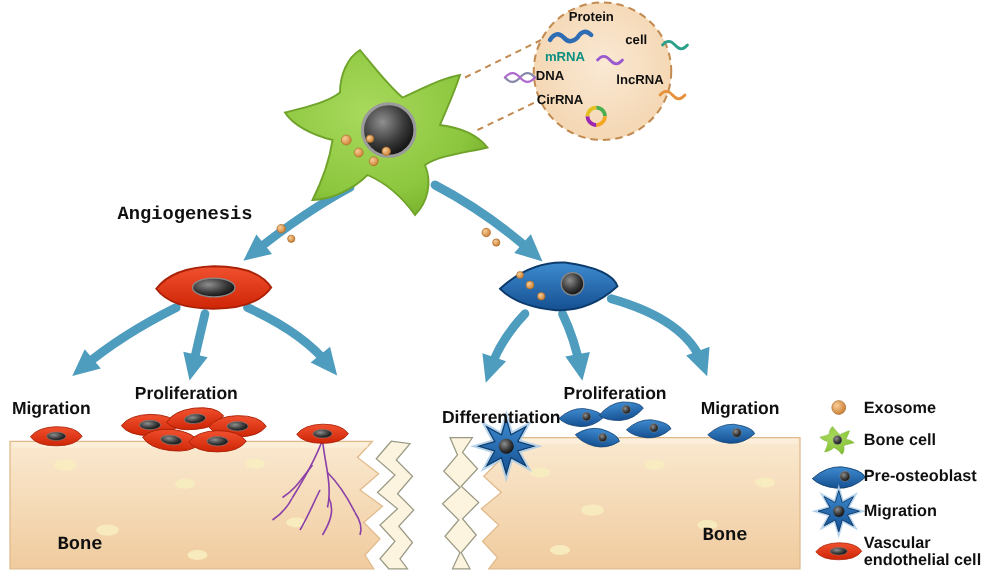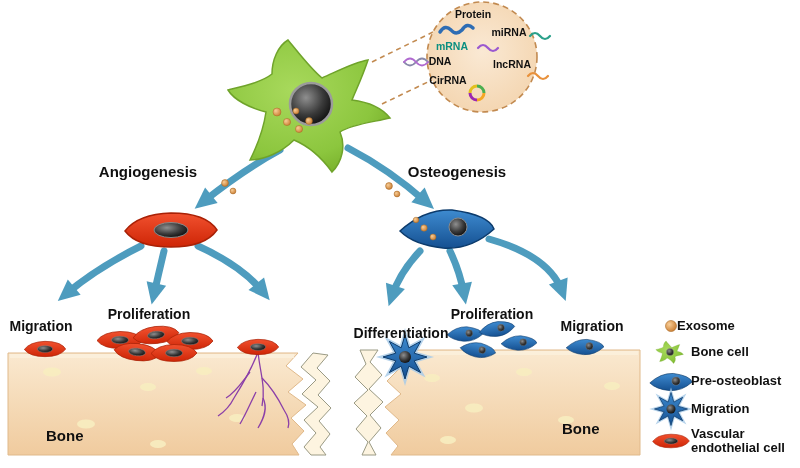--- a/index.html
+++ b/index.html
@@ -1,21 +1,21 @@
 <!DOCTYPE html>
 <html><head>
 <meta charset="utf-8">
 <style>
   html,body{margin:0;padding:0;background:#ffffff;}
   .stage{position:relative;width:800px;height:468px;background:#ffffff;overflow:hidden;
          font-family:"Liberation Sans",sans-serif;}
   .art{position:absolute;left:0;top:0;}
   .lbl{position:absolute;font-weight:700;color:#101010;white-space:nowrap;line-height:1.1;}
   .ctr{transform:translateX(-50%);}
-  .fs15{font-size:15px;}
+  .fs15{font-size:15px;font-family:Liberation Mono, monospace;}
   .fs14{font-size:14px;}
   .fs13{font-size:13px;}
   .fs10{font-size:10.5px;}
   .teal{color:#0B8F80;}
 </style>
 </head>
 <body>
 
 <div class="stage">
 
@@ -186,38 +186,37 @@
   <g>
     <circle cx="671" cy="326" r="5.5" fill="url(#gradExo)" stroke="#A96A25" stroke-width="0.6"></circle>
     <use href="#g-stemcell" xlink:href="#g-stemcell" transform="translate(617.13,334.32) scale(0.17)"></use>
     <use href="#g-bluecell" xlink:href="#g-bluecell" transform="translate(469.85,278.95) scale(0.45)"></use>
     <use href="#g-osteoblast" xlink:href="#g-osteoblast" transform="translate(367.25,141.25) scale(0.75)"></use>
     <use href="#g-redcell" xlink:href="#g-redcell" transform="translate(602.6,349) scale(0.4)"></use>
   </g>
 </svg>
 
 <div class="lbl fs10 ctr" style="left:473px;top:9px">Protein</div>
-<div class="lbl fs10 ctr" style="left:509px;top:27px">miRNA</div>
+<div class="lbl fs10 ctr" style="left:509px;top:27px">cell</div>
 <div class="lbl fs10 ctr teal" style="left:452px;top:41px">mRNA</div>
 <div class="lbl fs10 ctr" style="left:440px;top:56px">DNA</div>
 <div class="lbl fs10 ctr" style="left:512px;top:59px">lncRNA</div>
 <div class="lbl fs10 ctr" style="left:448px;top:75px">CirRNA</div>
 
 <div class="lbl fs15 ctr" style="left:148px;top:164px">Angiogenesis</div>
-<div class="lbl fs15 ctr" style="left:457px;top:164px">Osteogenesis</div>
 
 <div class="lbl fs14 ctr" style="left:41px;top:319px">Migration</div>
 <div class="lbl fs14 ctr" style="left:149px;top:307px">Proliferation</div>
 <div class="lbl fs14 ctr" style="left:401px;top:326px">Differentiation</div>
 <div class="lbl fs14 ctr" style="left:492px;top:307px">Proliferation</div>
 <div class="lbl fs14 ctr" style="left:592px;top:319px">Migration</div>
 
 <div class="lbl fs15" style="left:46px;top:428px">Bone</div>
 <div class="lbl fs15" style="left:562px;top:421px">Bone</div>
 
-<div class="lbl fs13" style="left:677px;top:319px">Exosome</div>
+<div class="lbl fs13" style="left:691px;top:319px">Exosome</div>
 <div class="lbl fs13" style="left:691px;top:345px">Bone cell</div>
 <div class="lbl fs13" style="left:691px;top:374px">Pre-osteoblast</div>
 <div class="lbl fs13" style="left:691px;top:402px">Migration</div>
 <div class="lbl fs13" style="left:691px;top:427px">Vascular</div>
 <div class="lbl fs13" style="left:691px;top:441px">endothelial cell</div>
 
 </div>
 
 </body></html>

